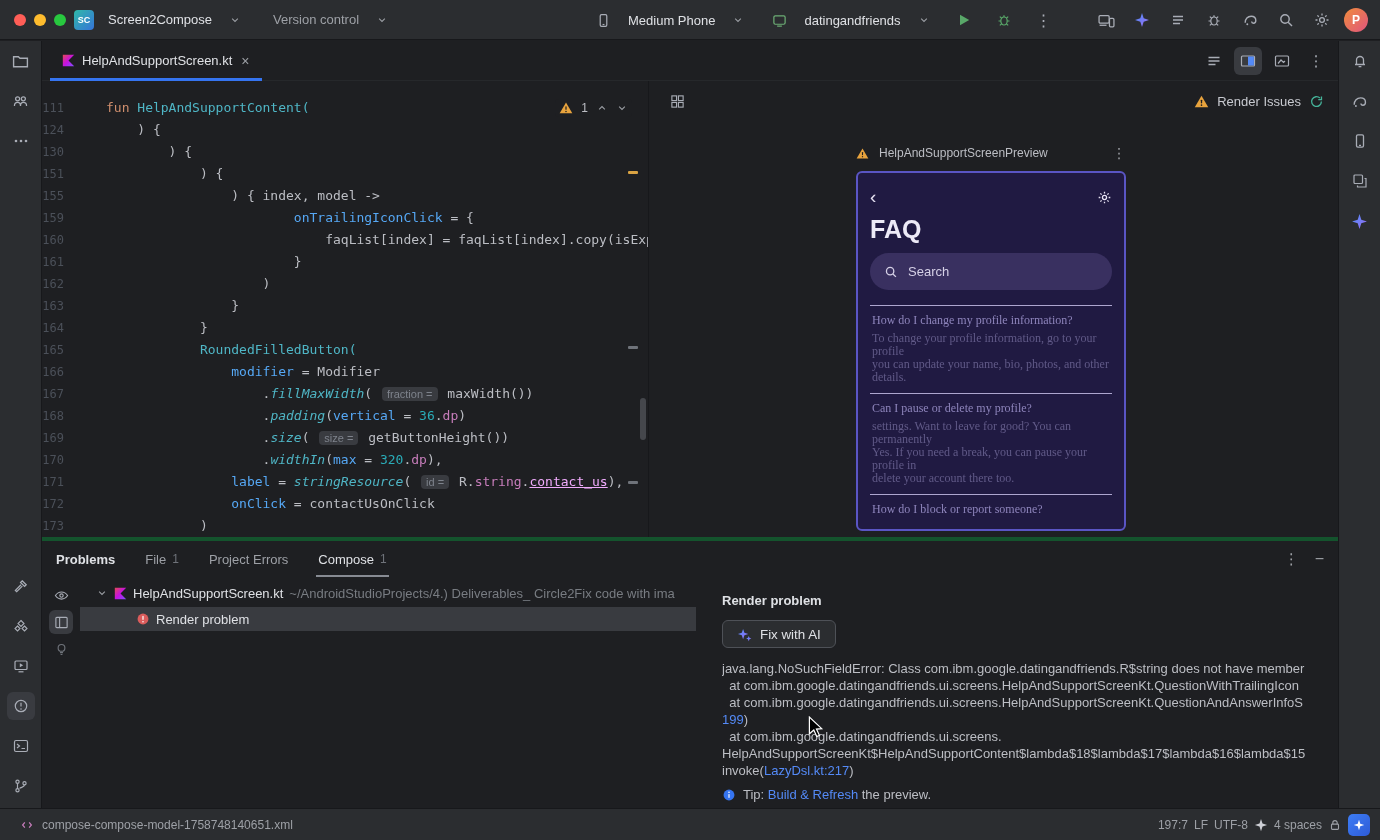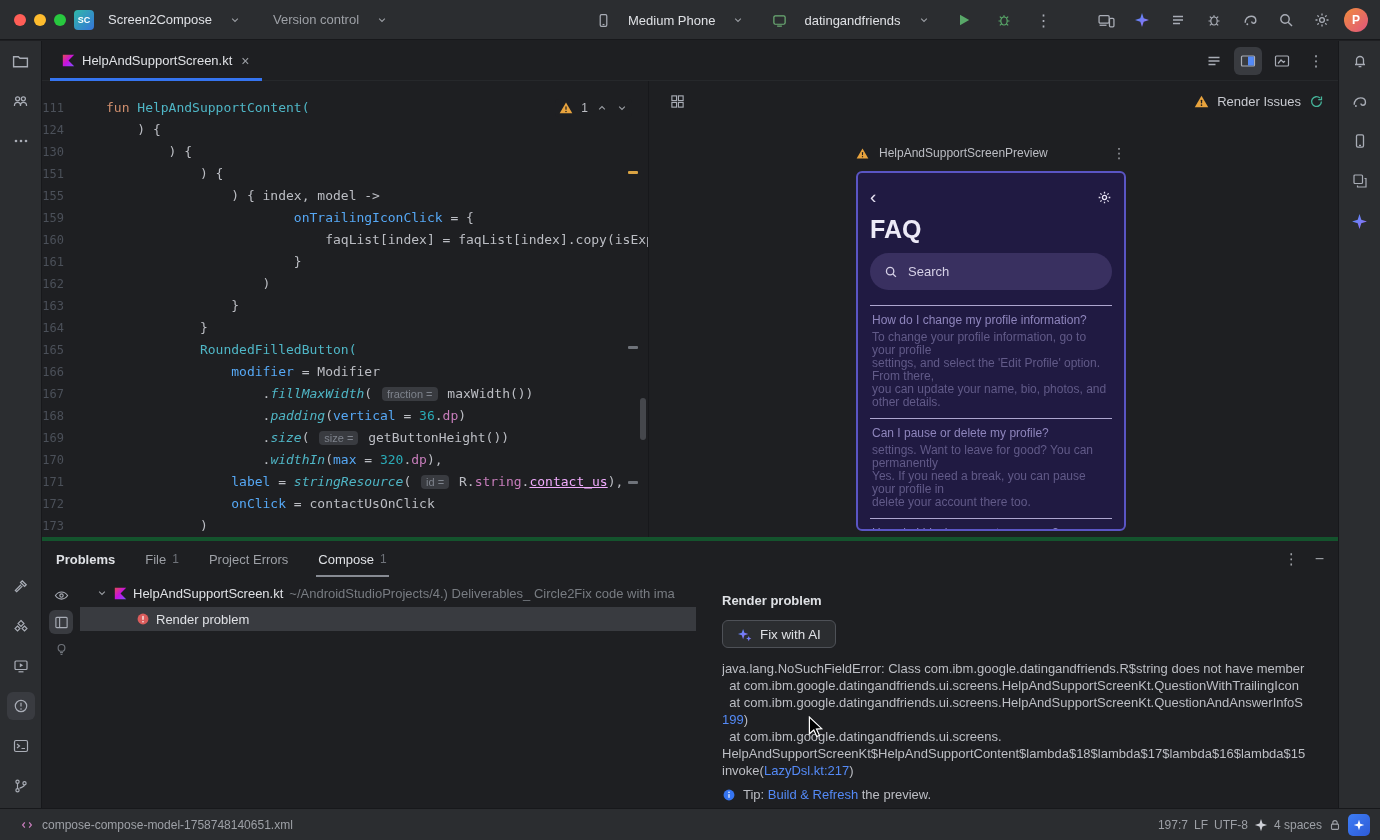--- a/index.html
+++ b/index.html
@@ -68,21 +68,21 @@
   .preview { position:absolute; left:607px; top:0; right:0; height:456px; overflow:hidden; }
   .pv-head { position:absolute; top:8px; left:14px; right:14px; height:24px; display:flex; align-items:center; justify-content:space-between; }
   .pv-issues { display:flex; align-items:center; gap:8px; color:#C8CAD0; }
   .pv-label { position:absolute; left:207px; top:64px; width:270px; display:flex; align-items:center; gap:6px; font-size:12px; color:#BCBEC4; }
   .pv-label .name { flex:1; padding-left:4px; overflow:hidden; white-space:nowrap; }
   .phone { position:absolute; left:207px; top:90px; width:270px; height:360px; background:#201A42; border:2px solid #5A55C4; border-radius:6px; overflow:hidden; padding:14px 12px 0 12px; }
   .phone-top { display:flex; justify-content:space-between; align-items:center; height:20px; color:#E6E2F2; }
   .phone-back { font-size:19px; line-height:18px; }
   .faq-title { margin-top:8px; font-size:25px; font-weight:600; color:#EDEAF7; }
   .search-pill { margin-top:9px; height:37px; border-radius:19px; background:#393060; display:flex; align-items:center; gap:10px; padding:0 14px; color:#D5D0E6; font-size:13px; }
-  #faq-list { margin-top:15px; }
+  #faq-list { margin-top:15px;font-family:Liberation Serif, serif; }
   .faq-item { border-top:1px solid rgba(199,192,232,0.85); padding:7px 2px 9px 2px; }
   .faq-q { font-size:12px; color:#8E85BC; }
   .faq-a { margin-top:4px; }
   .faq-a div { font-size:12px; line-height:13px; color:#615A88; }
 
   
   .bottom-panel { position:absolute; left:0; top:496px; width:100%; height:272px; border-top:4px solid #14532d; background:#1E1F22; }
   .bp-head { position:relative; height:36px; display:flex; align-items:stretch; padding-left:14px; }
   .panel-title { font-weight:bold; color:#DFE1E5; align-self:center; margin-right:30px; }
   #problems-tabs { display:flex; align-items:stretch; gap:30px; }
@@ -488,21 +488,20 @@
                   <path d="M10.2 10.2 13.6 13.6"></path>
                 </svg>
               </span>
             <span>Search</span>
           </div>
           <div id="faq-list">
               <div class="faq-item">
                 <div class="faq-q">How do I change my profile information?</div>
                 <div class="faq-a">
                   <div>To change your profile information, go to your profile</div>
-                  <div>settings, and select the 'Edit Profile' option. From there,</div>
                   <div>you can update your name, bio, photos, and other details.</div>
                 </div>
               </div>
               <div class="faq-item">
                 <div class="faq-q">Can I pause or delete my profile?</div>
                 <div class="faq-a">
                   <div>settings. Want to leave for good? You can permanently</div>
                   <div>Yes. If you need a break, you can pause your profile in</div>
                   <div>delete your account there too.</div>
                 </div>

